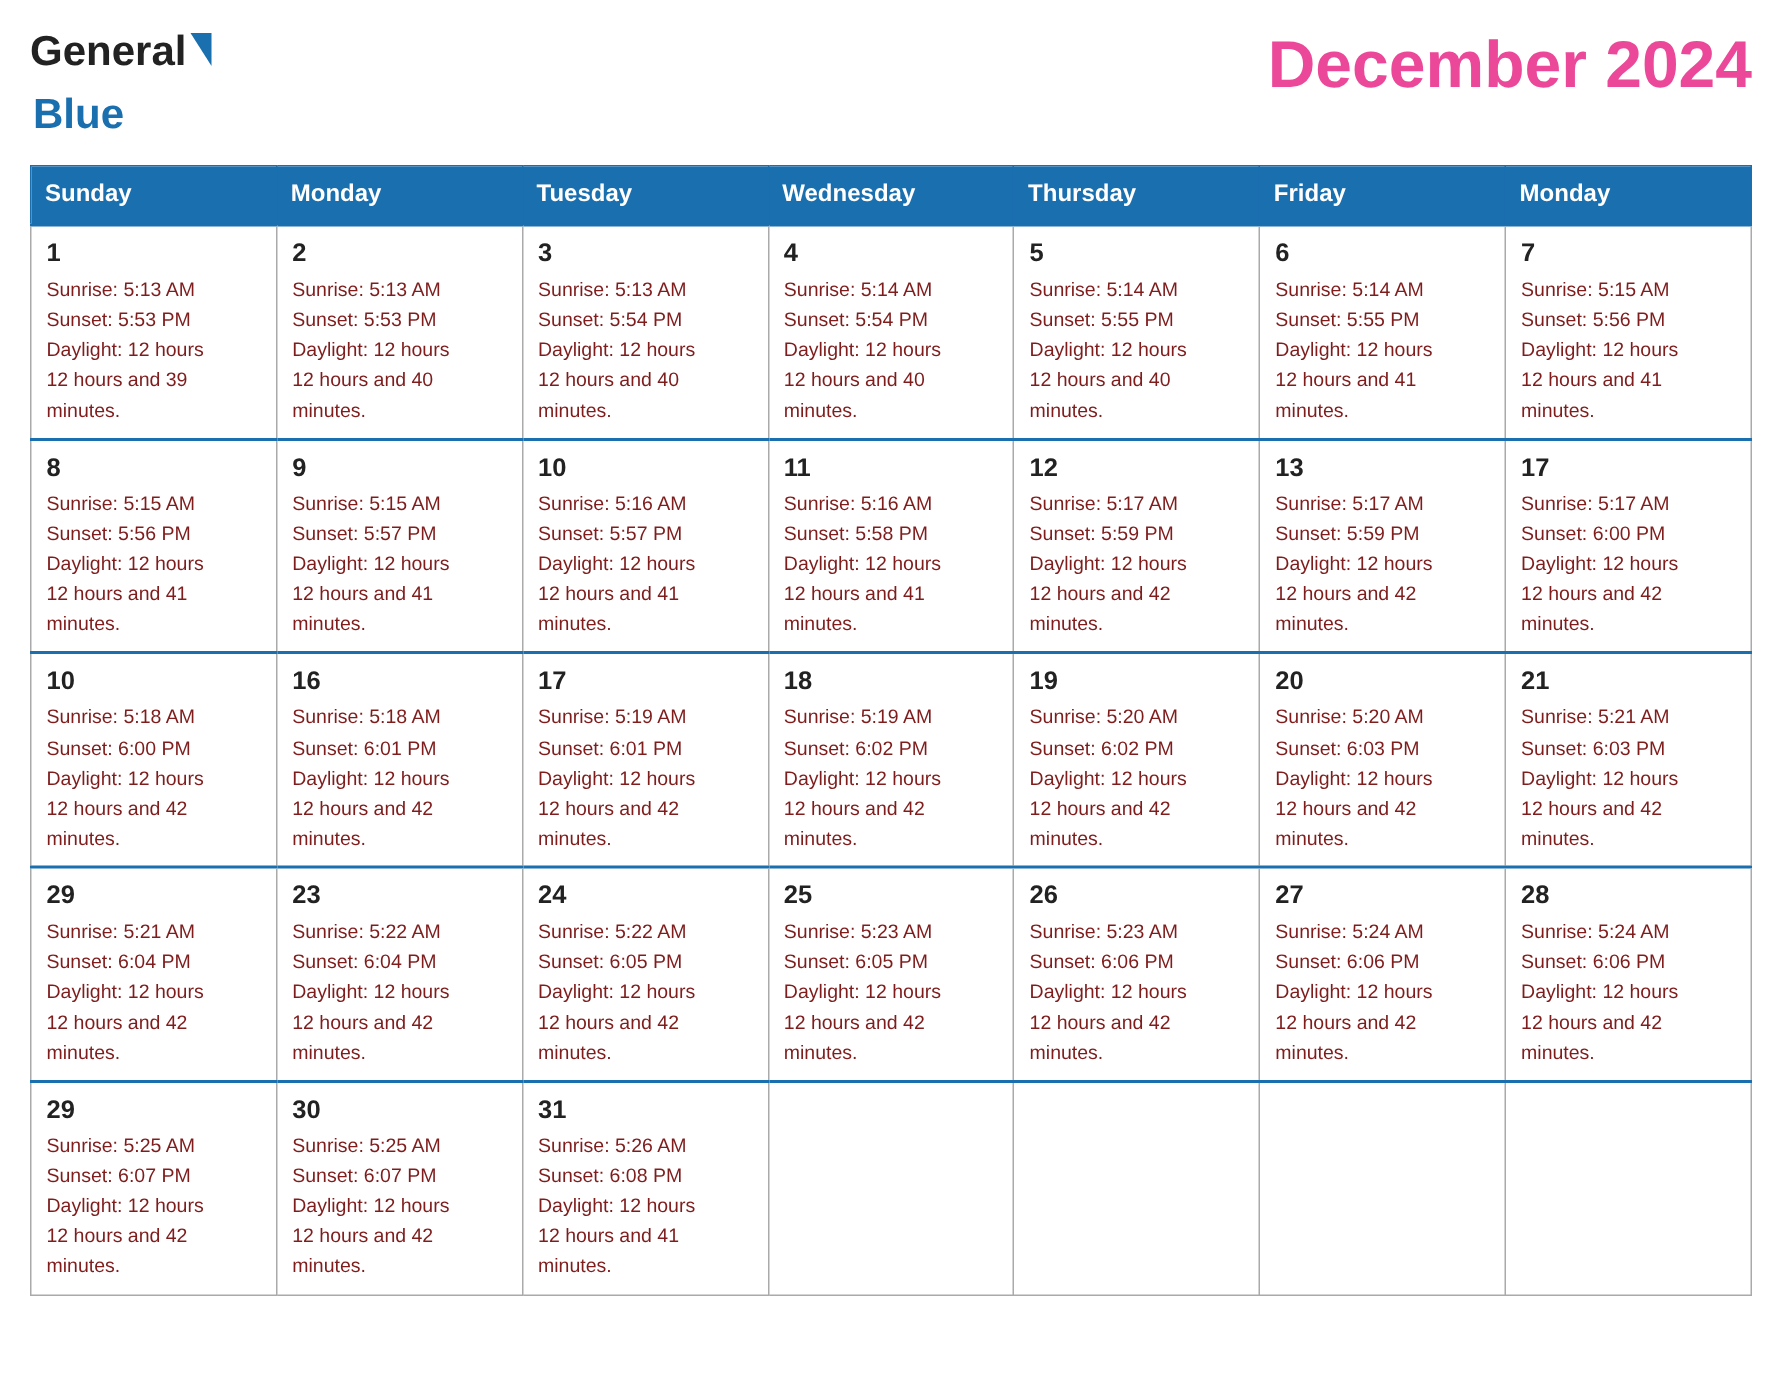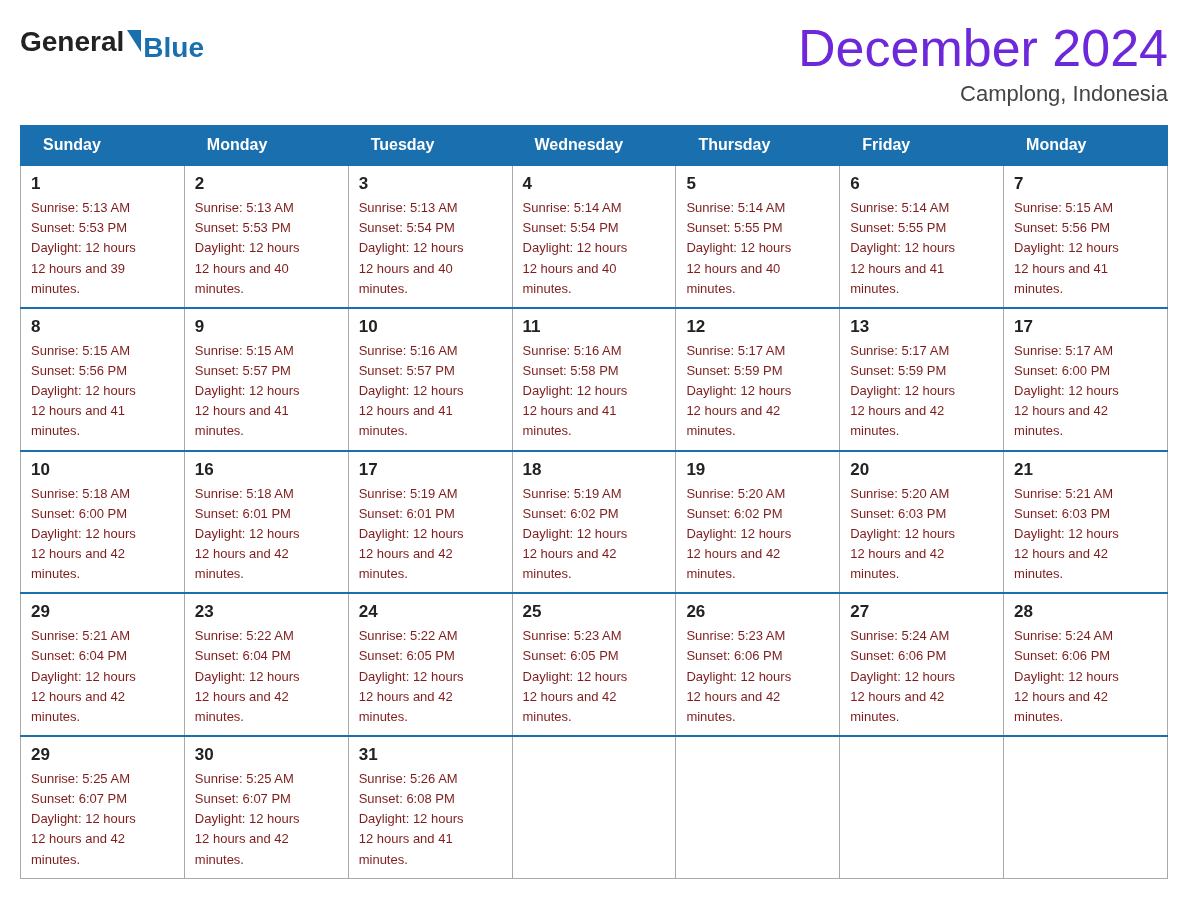--- a/index.html
+++ b/index.html
@@ -11,22 +11,22 @@
       min-height: 918px;
     }
     .header {
       display: flex;
       justify-content: space-between;
       align-items: flex-start;
       margin-bottom: 18px;
     }
     .logo {
       display: flex;
-      flex-direction: row;
-      align-items: center;
+      flex-direction: column;
+      align-items: flex-start;
     }
     .logo-text {
       display: flex;
       align-items: center;
       font-size: 28px;
       font-weight: bold;
       color: #222;
       line-height: 1;
     }
     .logo-general { color: #222; }
@@ -48,40 +48,40 @@
     }
     .logo-line2 {
       display: flex;
       align-items: center;
       margin-top: -4px;
     }
     .title-block {
       text-align: right;
     }
     .title-month {
-      font-size: 52px;
-      font-weight: normal;
-      color: #6d28d9;
+      font-size: 44px;
+      font-weight: bold;
+      color: #ec4899;
       line-height: 1.1;
     }
     .title-location {
       font-size: 22px;
       color: #444;
       margin-top: 4px;
     }
     .calendar-table {
       width: 100%;
       border-collapse: collapse;
     }
     .calendar-table th {
       background: #1a6faf;
       color: #fff;
       font-size: 16px;
       font-weight: bold;
-      padding: 10px 22px;
+      padding: 10px 9px;
       text-align: left;
       border: 1px solid #1a6faf;
     }
     .calendar-table td {
       border: 1px solid #aaa;
       vertical-align: top;
       padding: 8px 10px;
       width: calc(100%/7);
       min-height: 100px;
     }
@@ -111,21 +111,20 @@
     <div class="logo-text">
       <span class="logo-general">General</span>
         <span class="logo-triangle"></span>
     </div>
     <div class="logo-line2">
       <span class="logo-blue">Blue</span>
     </div>
   </div>
   <div class="title-block">
     <div class="title-month">December 2024</div>
-    <div class="title-location">Camplong, Indonesia</div>
   </div>
 </div>
 
 <table class="calendar-table">
   <thead>
     <tr>
     <th>Sunday</th>
         <th>Monday</th>
         <th>Tuesday</th>
         <th>Wednesday</th>

